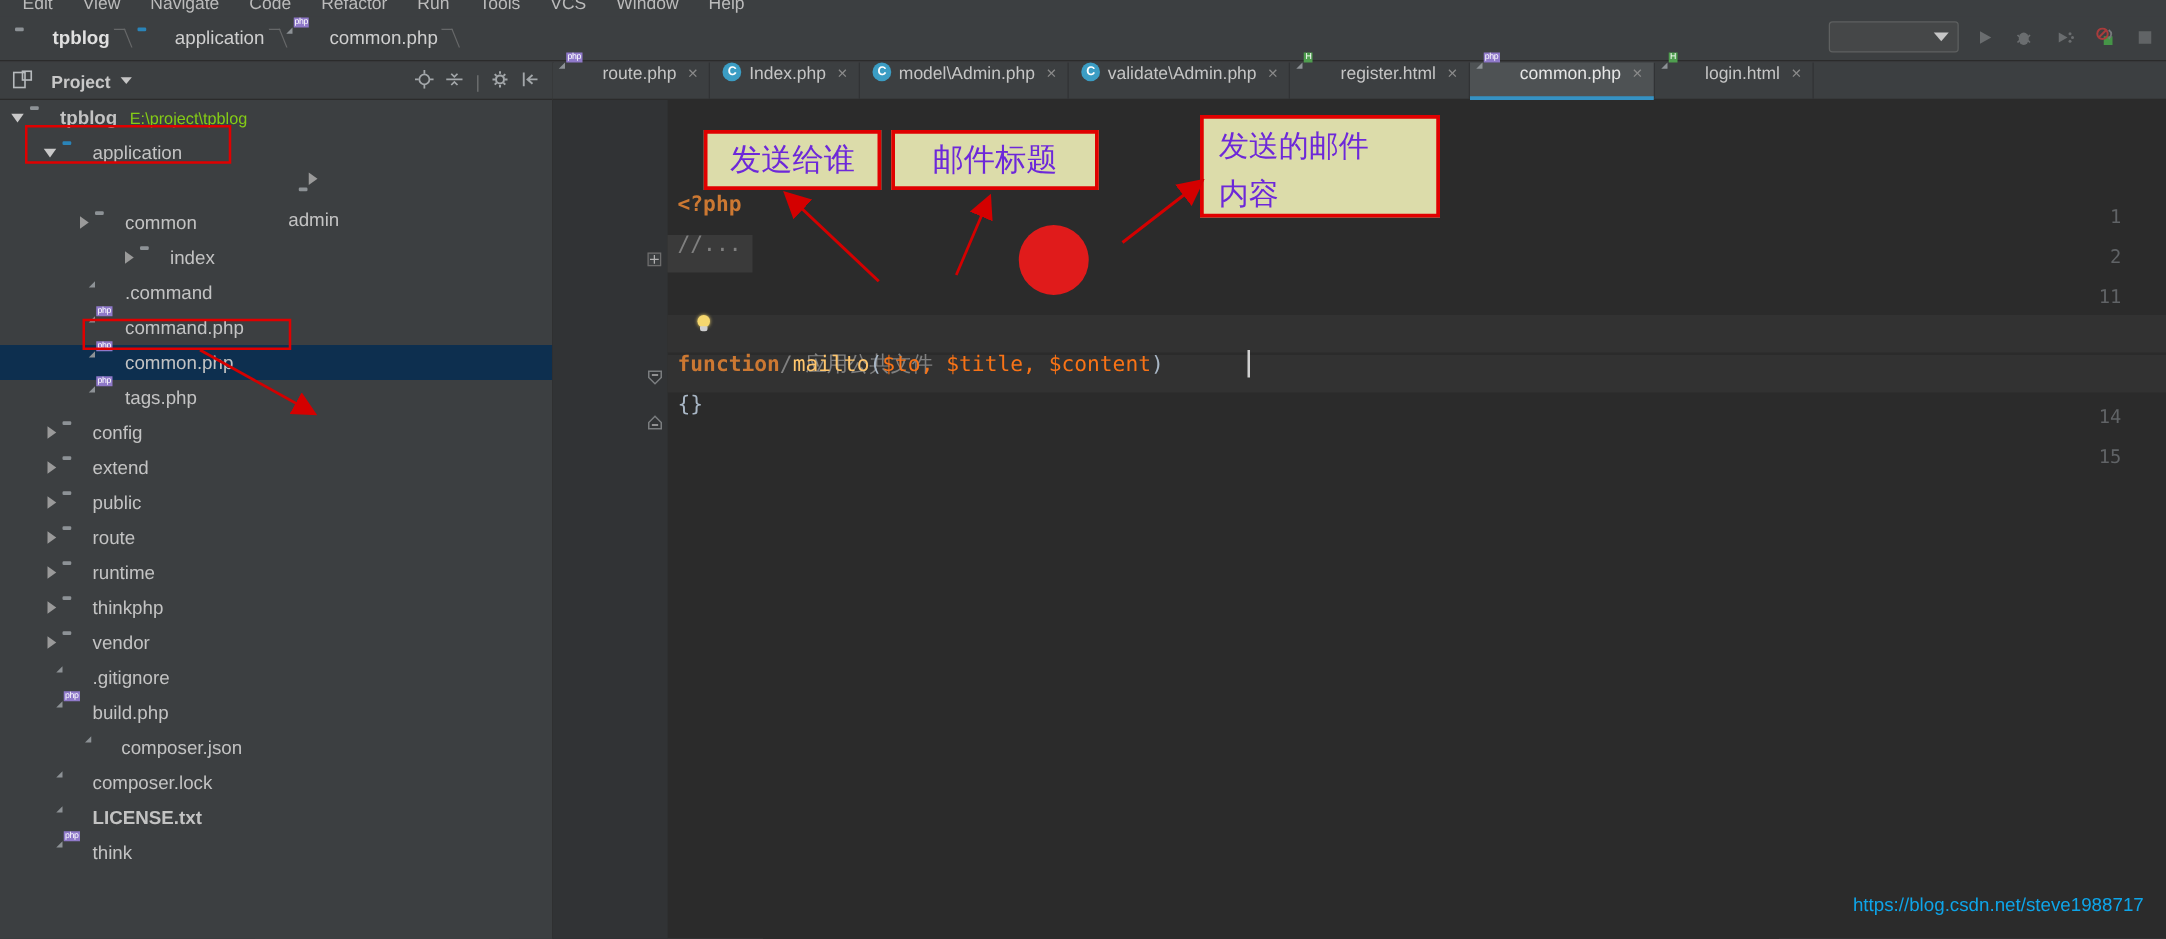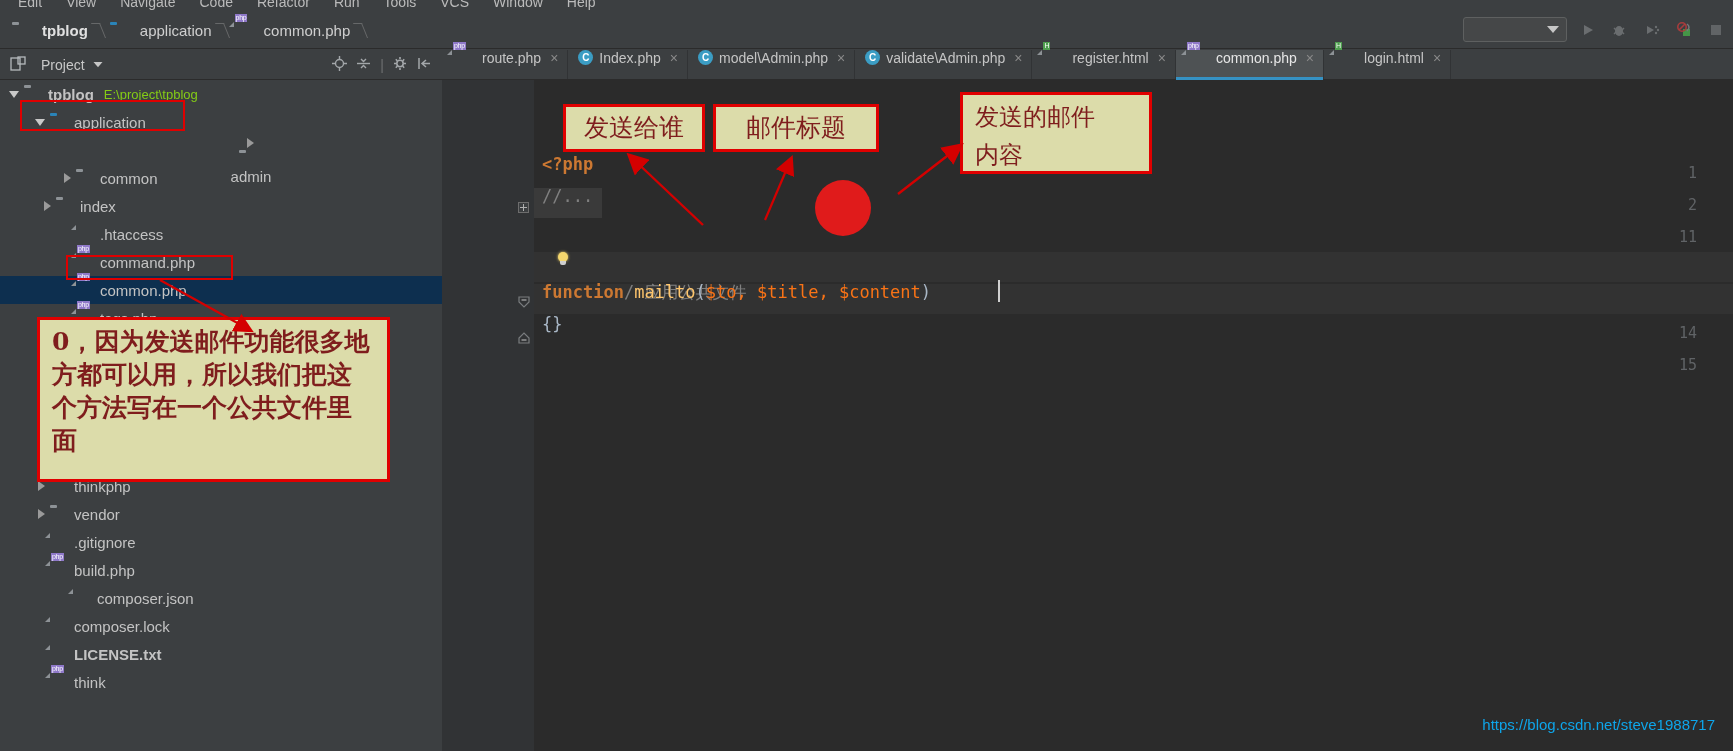--- a/index.html
+++ b/index.html
@@ -60,21 +60,21 @@
   .caret-dn { width:0;height:0;border-left:6px solid transparent;border-right:6px solid transparent;border-top:7px solid #c6c6c6; }
   .tbicon { width: 22px; height: 22px; display:flex;align-items:center;justify-content:center; opacity:.75;}
 
   
   .projhdr {
     position: absolute; top: 50px; left: 0; width: 442px; height: 30px;
     background: #3c3f41; display: flex; align-items: center;
     border-bottom: 1px solid #2b2b2b;
   }
   .projhdr .ph-left { display: flex; align-items: center; gap: 7px; padding-left: 10px; }
-  .projhdr .ph-label { color: #c8c8c8; font-size: 14px; }
+  .projhdr .ph-label { color: #c8c8c8; font-size: 14px; font-weight: bold; }
   .projhdr .ph-right { margin-left: auto; display: flex; align-items: center; gap: 9px; padding-right: 10px; }
   .mini { color: #b4b4b4; font-size: 14px; opacity: .85; }
 
   
   .sidebar {
     position: absolute; top: 80px; left: 0; width: 442px; height: 671px;
     background: #3c3f41; overflow: hidden;
   }
   .node {
     position: relative; height: 28px; display: flex; align-items: center;
@@ -164,21 +164,21 @@
   .caret { position:absolute; width:2px; height:22px; background:#d0d0d0; }
   .bulb {
     position:absolute;width:14px;height:16px;
   }
   .bulb-g { position:absolute; left:2px; top:0; width:10px;height:10px;border-radius:50%;background:#f5d76e;box-shadow:0 0 3px #f5d76e;}
   .bulb-b { position:absolute; left:4px; top:9px; width:6px;height:4px;background:#cfcfcf;border-radius:0 0 2px 2px;}
 
   
   .anno {
     position: absolute; background: #dcdcaa; border: 3px solid #e00000;
-    color: #7f1d1d; font-size: 25px; line-height: 36px;
+    color: #6d28d9; font-size: 25px; line-height: 36px;
     display: flex; align-items: center; justify-content: center;
     font-family: "DejaVu Serif", serif;
     padding: 4px 10px; z-index: 40;
   }
   .anno.left { justify-content: flex-start; text-align: left; display:block; }
   .redbox {
     position: absolute; border: 2px solid #e00000; z-index: 45;
   }
   .reddot {
     position: absolute; width: 56px; height: 56px; border-radius: 50%;
@@ -325,29 +325,29 @@
       <div class="node" style="padding-left: 60px; flex-direction: column;">
         <span class="arrow closed"></span>
         <span class="ic"><span class="ic-folder"></span></span>
         <span class="node-lbl">admin</span>
       </div>
       <div class="node" style="padding-left: 60px;">
         <span class="arrow closed"></span>
         <span class="ic"><span class="ic-folder"></span></span>
         <span class="node-lbl">common</span>
       </div>
-      <div class="node" style="padding-left: 40px;">
+      <div class="node" style="padding-left: 60px; margin-left: 36px;">
         <span class="arrow closed"></span>
         <span class="ic"><span class="ic-folder"></span></span>
         <span class="node-lbl">index</span>
       </div>
       <div class="node" style="padding-left: 60px;">
         <span class="arrow "></span>
         <span class="ic"><span class="ic-file"><span class="badge" style="background: rgb(212, 130, 30);"> </span></span></span>
-        <span class="node-lbl">.htaccess</span>
+        <span class="node-lbl">.command</span>
       </div>
       <div class="node" style="padding-left: 60px;">
         <span class="arrow "></span>
         <span class="ic"><span class="ic-file"><span class="badge php">php</span></span></span>
         <span class="node-lbl">command.php</span>
       </div>
       <div class="node sel" style="padding-left: 60px;">
         <span class="arrow "></span>
         <span class="ic"><span class="ic-file"><span class="badge php">php</span></span></span>
         <span class="node-lbl">common.php</span>
@@ -529,21 +529,20 @@
 
   <div class="anno" style="left:713px; top:104px; width:166px; height:48px;">邮件标题</div>
 
   <div class="anno left" style="left:960px; top:92px; width:192px; height:82px; font-size:24px; line-height:38px; padding:3px 12px;">
     <div id="anno-content-text">
         <div>发送的邮件</div>
         <div>内容</div>
       </div>
   </div>
 
-  <div class="anno left" style="left:37px; top:317px; width:353px; height:165px; font-size:25px; line-height:33px; padding:5px 12px; font-weight:bold;">0，因为发送邮件功能很多地方都可以用，所以我们把这个方法写在一个公共文件里面</div>
 
   <svg class="arrows">
     <defs>
       <marker id="ah" markerWidth="9" markerHeight="9" refX="7" refY="4.5" orient="auto">
         <path d="M0,0 L9,4.5 L0,9 z" fill="#d40000"></path>
       </marker>
     </defs>
 
     <line x1="703" y1="225" x2="630" y2="156" stroke="#d40000" stroke-width="2.4" marker-end="url(#ah)"></line>
 

